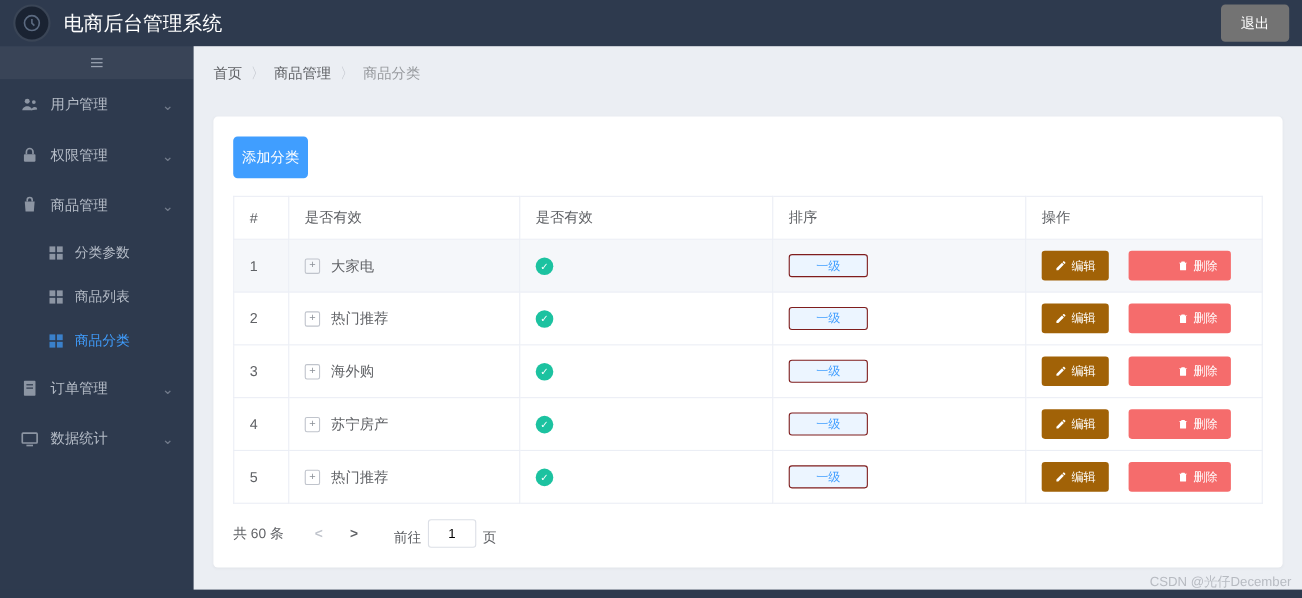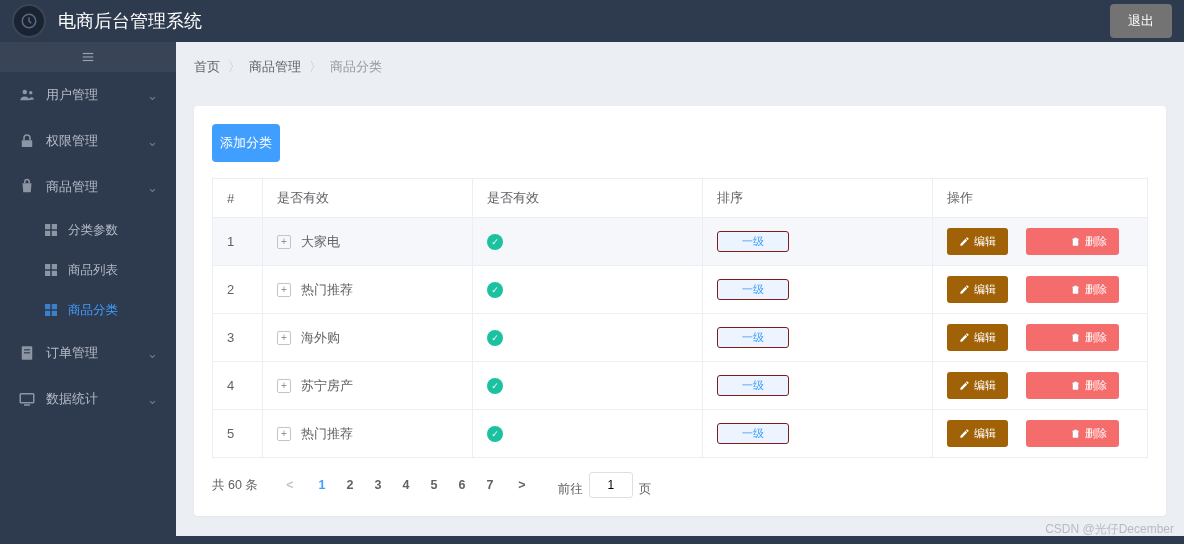--- a/index.html
+++ b/index.html
@@ -285,21 +285,20 @@
                   </svg>
                   <span>删除</span>
                 </button></td>
             </tr>
           </tbody>
       </table>
 
       <div class="pagination">
         <span class="pg-total">共 60 条</span>
         <span class="pg-btn disabled">&lt;</span>
-        <span id="pg-pages"><span class="pg-btn active">1</span><span class="pg-btn">2</span><span class="pg-btn">3</span><span class="pg-btn">4</span><span class="pg-btn">5</span><span class="pg-btn">6</span><span class="pg-btn">7</span></span>
         <span class="pg-btn">&gt;</span>
         <span class="pg-jump">
           <span>前往</span>
           <input class="pg-input" value="1" style="">
           <span>页</span>
         </span>
       </div>
     </div>
   </div>
 </div>

